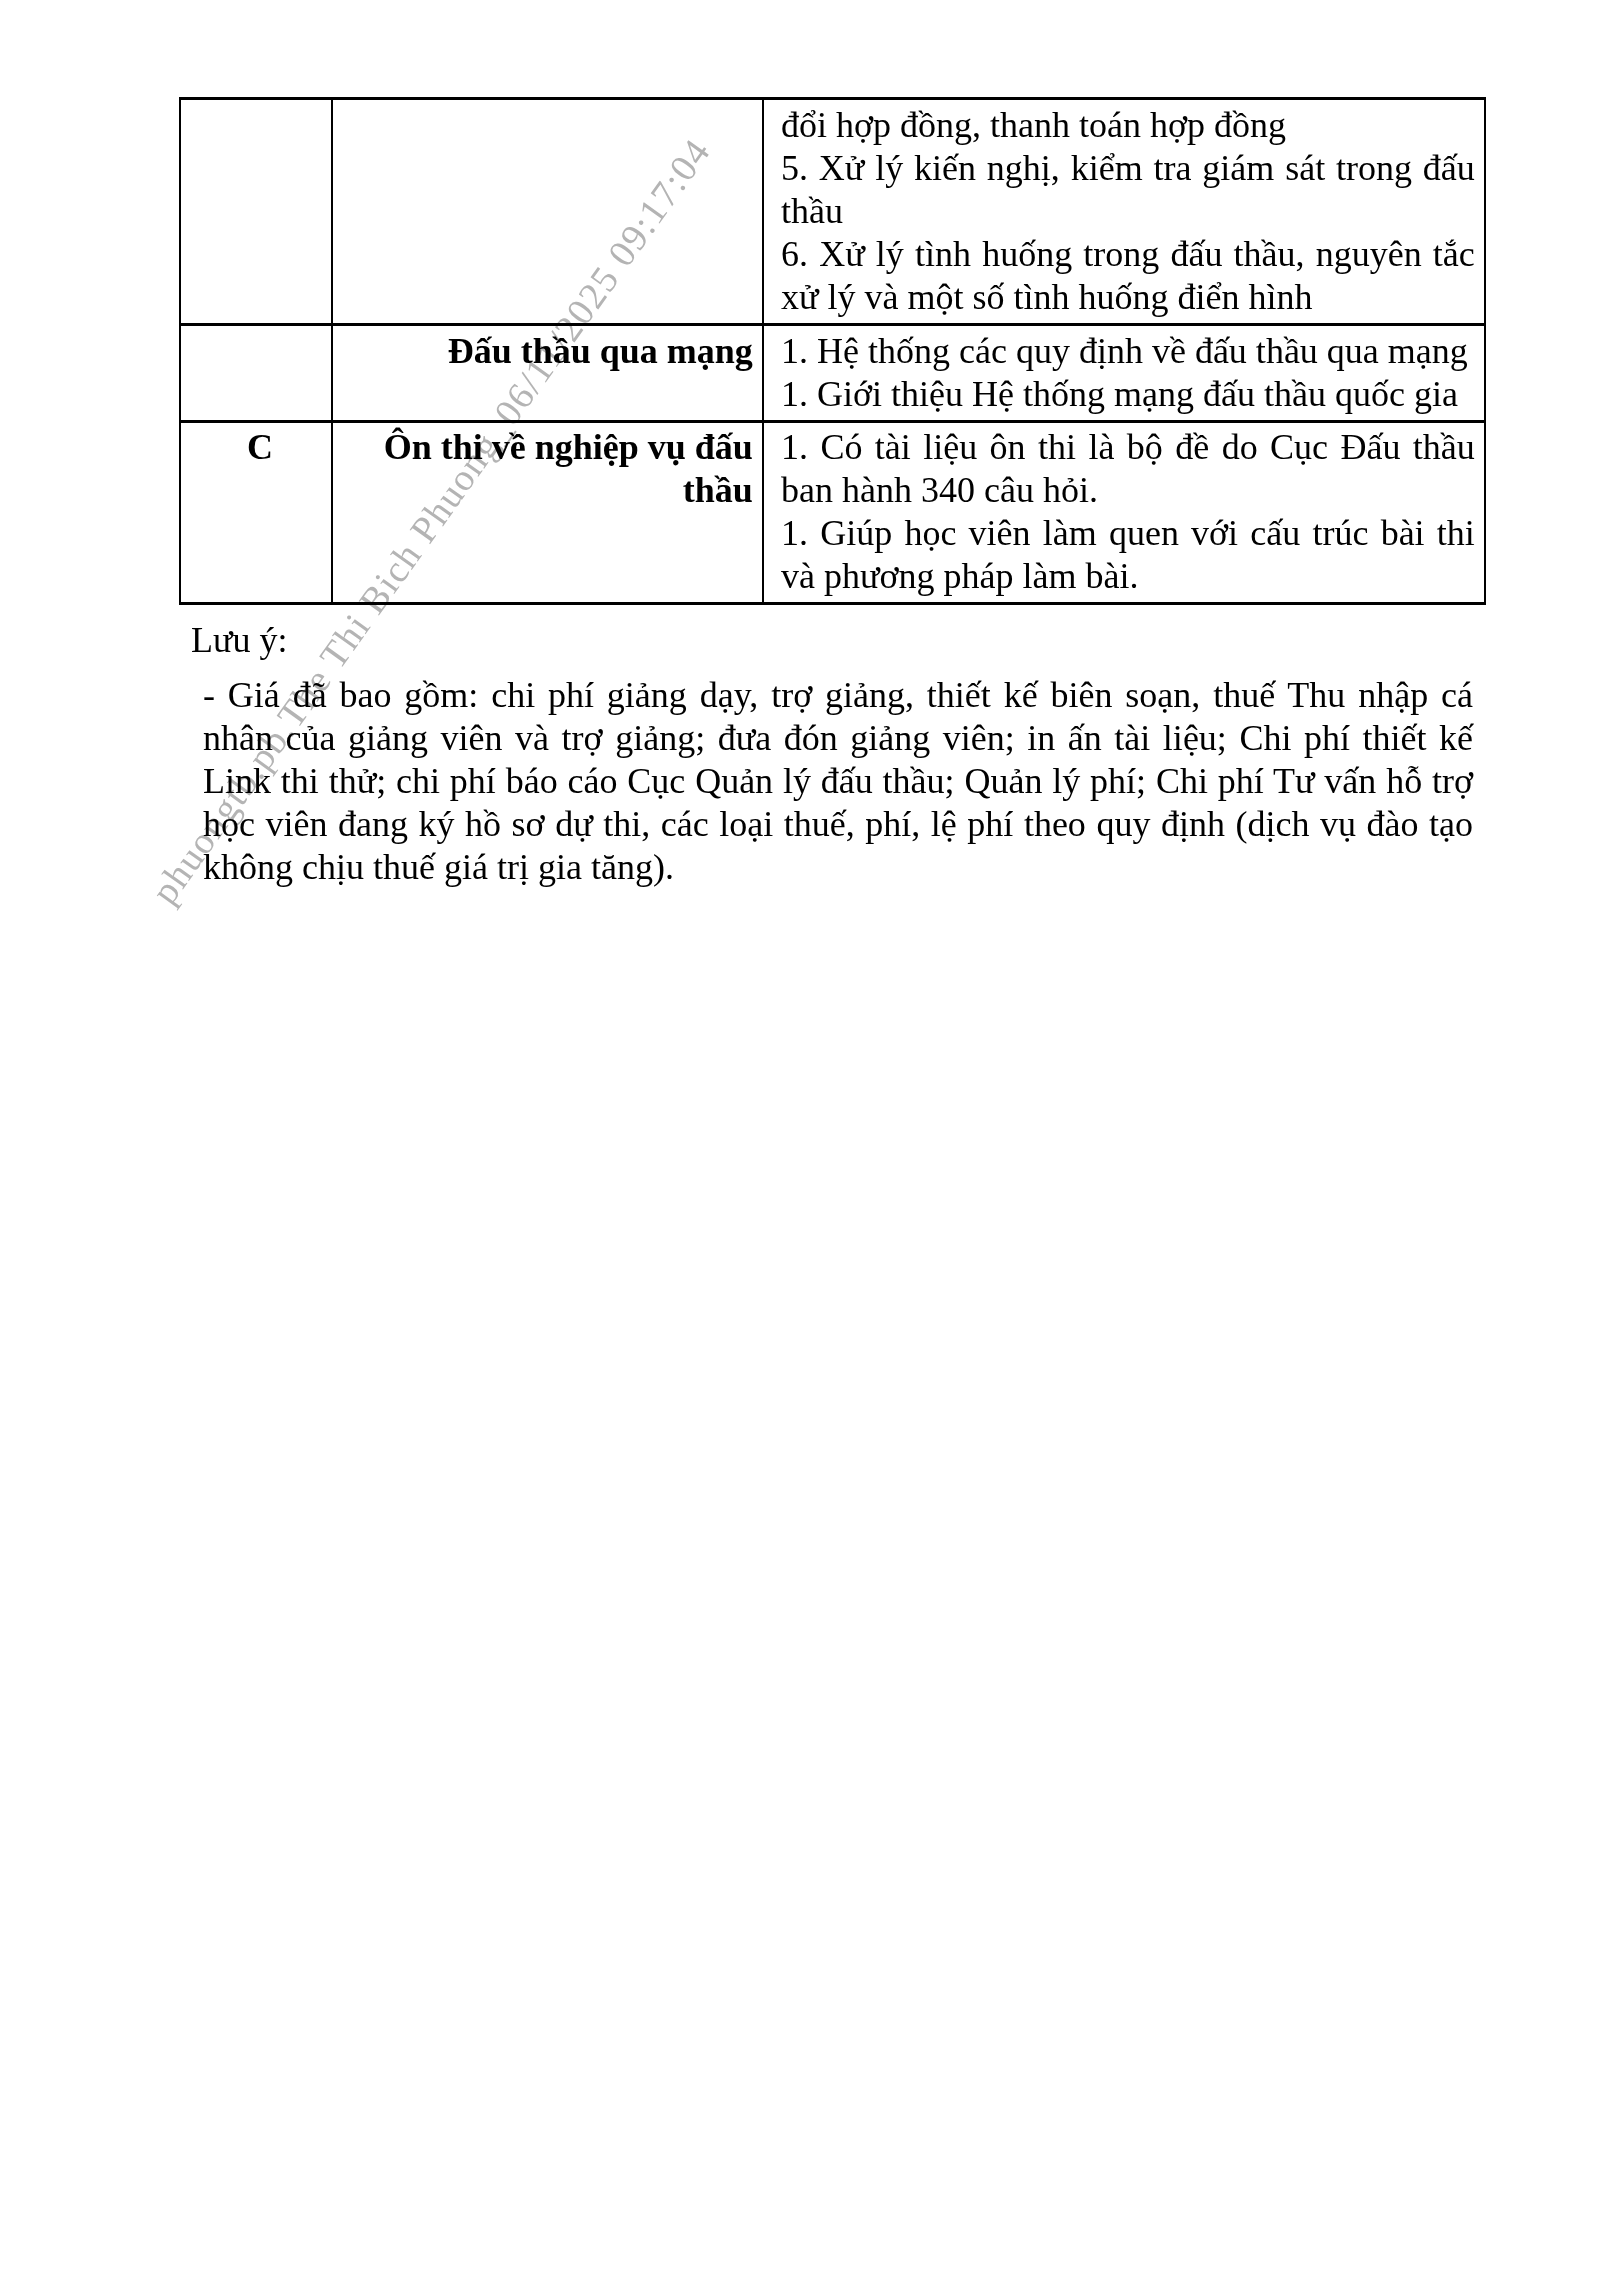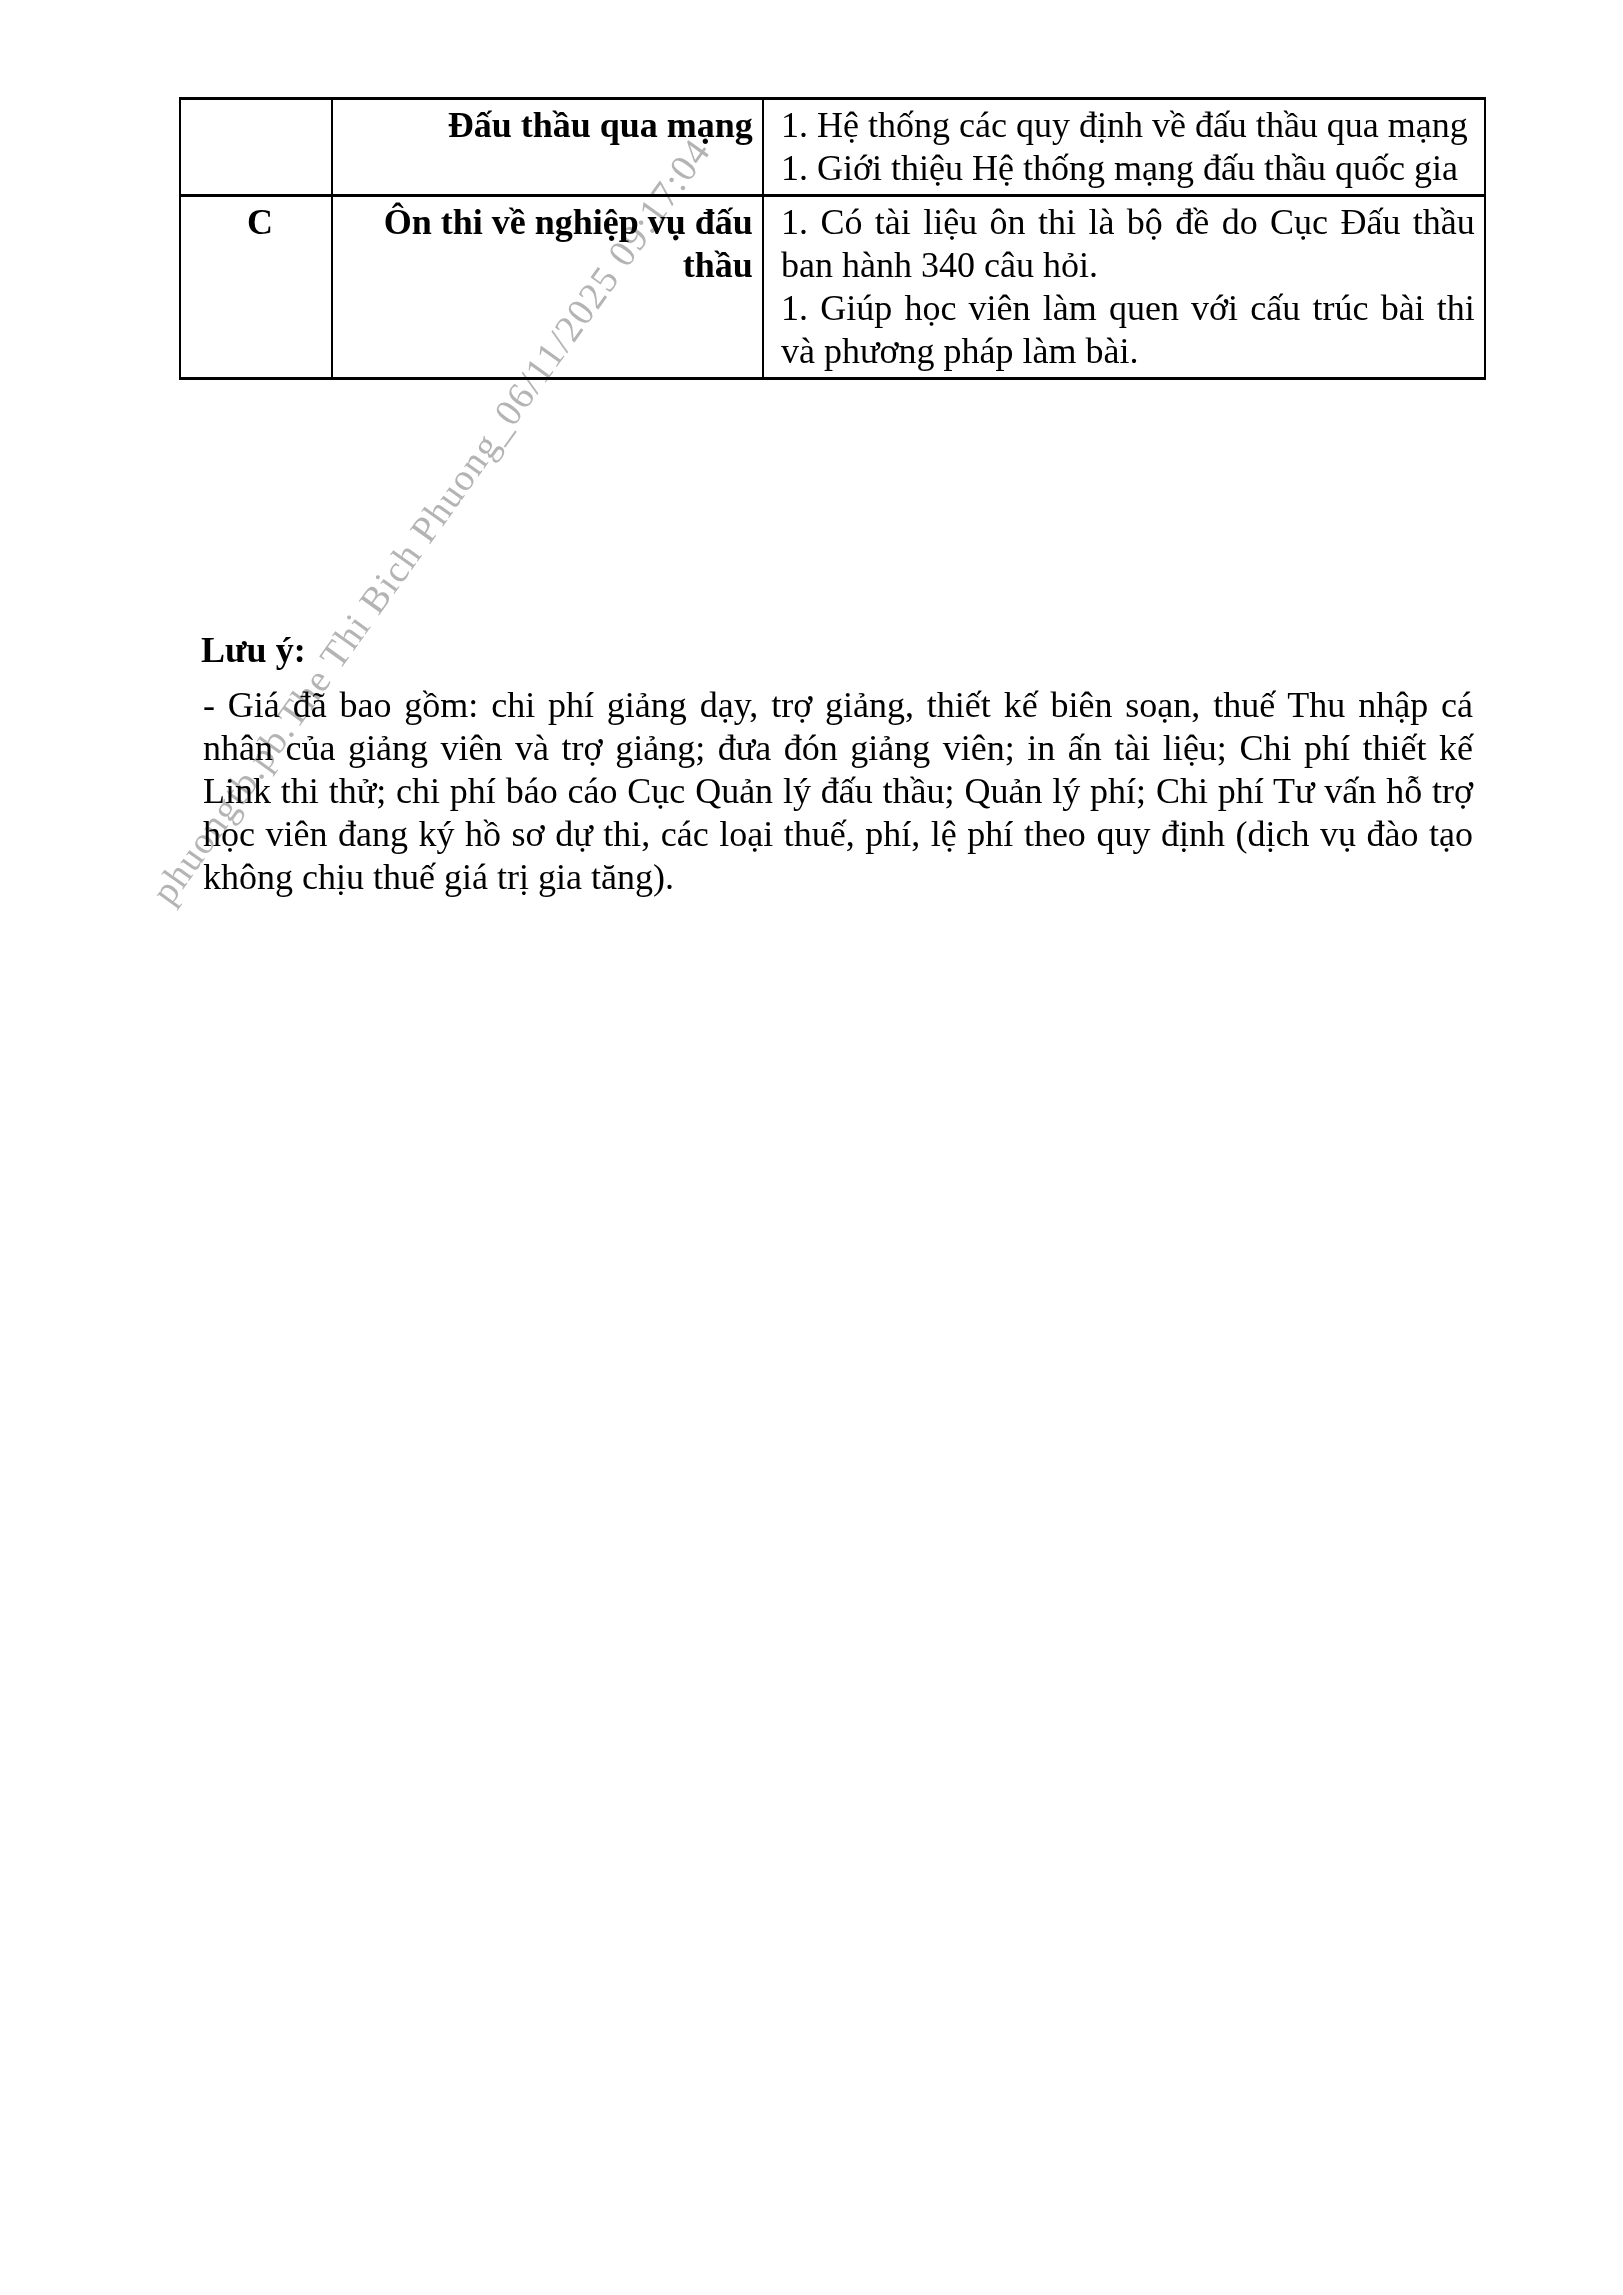--- a/index.html
+++ b/index.html
@@ -78,40 +78,49 @@
   .notes {
     position: absolute;
     left: 191px;
     top: 619px;
     width: 1294px;
     z-index: 1;
     font-size: 36px;
     line-height: 43px;
   }
   .notes-heading {
-    font-weight: bold;
-    margin: 10px;
+    font-weight: normal;
+    margin: 0;
   }
   .note-item {
     margin: 12px;
     text-align: justify;
   }
 </style>
 </head>
 <body>
 
 <div class="watermark">phuongtb.pb.The Thi Bich Phuong_06/11/2025 09:17:04</div>
 
 <table class="course-table">
   <colgroup>
     <col class="c-stt">
     <col class="c-topic">
     <col class="c-cont">
   </colgroup>
   <tbody>
+    <tr>
+      <td class="cell-stt"></td>
+      <td class="cell-topic"></td>
+      <td class="cell-content">
+        <div class="content-item">đổi hợp đồng, thanh toán hợp đồng</div>
+        <div class="content-item">5. Xử lý kiến nghị, kiểm tra giám sát trong đấu thầu</div>
+        <div class="content-item">6. Xử lý tình huống trong đấu thầu, nguyên tắc xử lý và một số tình huống điển hình</div>
+      </td>
+    </tr>
     <tr>
       <td class="cell-stt"></td>
       <td class="cell-topic">Đấu thầu qua mạng</td>
       <td class="cell-content">
         <div class="content-item">1. Hệ thống các quy định về đấu thầu qua mạng</div>
         <div class="content-item">1. Giới thiệu Hệ thống mạng đấu thầu quốc gia</div>
       </td>
     </tr>
     <tr>
       <td class="cell-stt">C</td>

